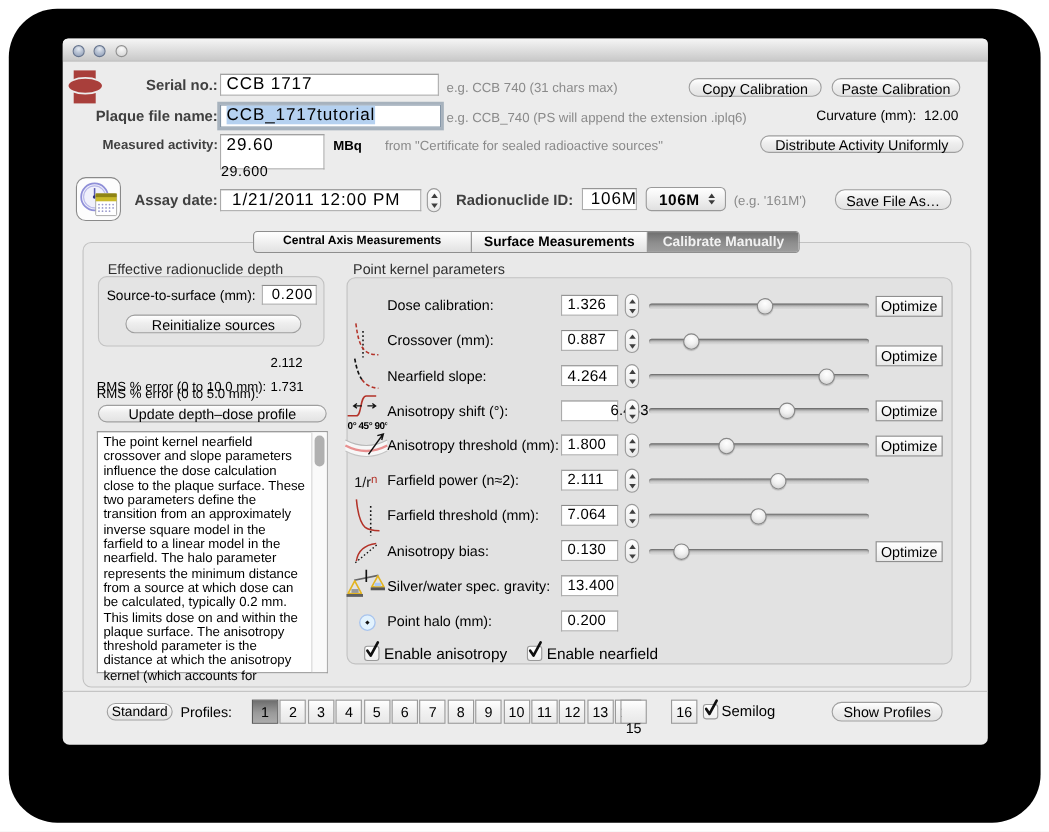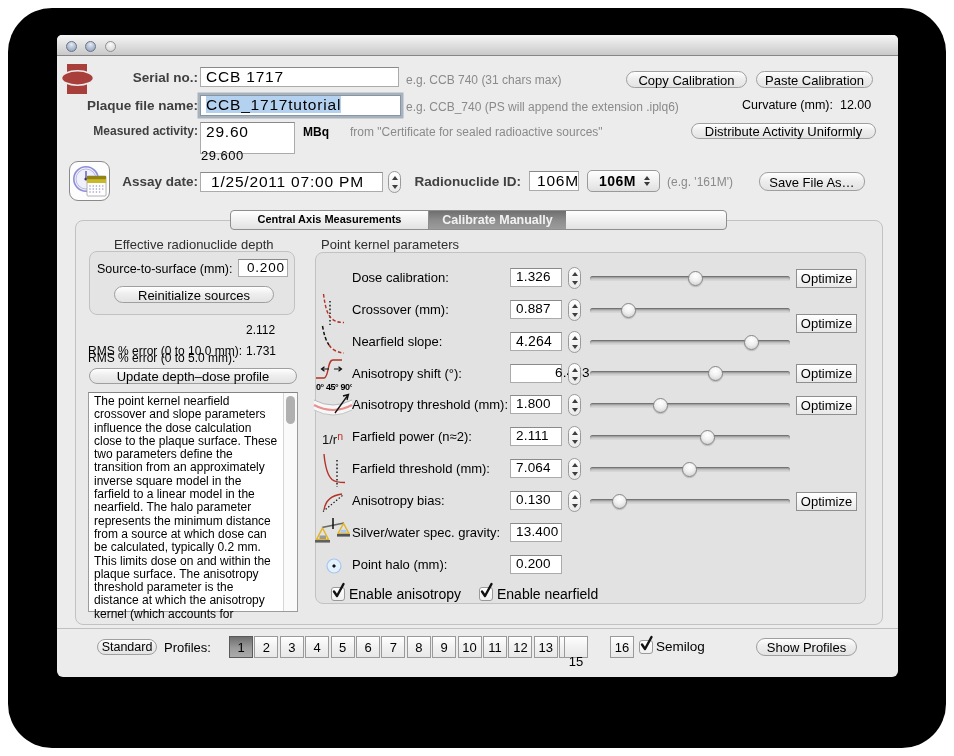--- a/index.html
+++ b/index.html
@@ -92,36 +92,37 @@
             <circle cx="30.6" cy="28" r="0.8"></circle>
             <circle cx="33.8" cy="28" r="0.8"></circle>
           <circle cx="21" cy="31" r="0.8"></circle>
             <circle cx="24.2" cy="31" r="0.8"></circle>
             <circle cx="27.4" cy="31" r="0.8"></circle>
             <circle cx="30.6" cy="31" r="0.8"></circle>
         </g>
       </g>
     </svg>
     <div class="rlbl" style="left:20px;top:174px;width:178px;font-size:13.5px;">Assay date:</div>
-    <div class="inp" style="left:200px;top:172px;width:183px;height:20px;padding-left:10px;">1/25/2011 07:00 PM</div>
+    <div class="inp" style="left:200px;top:172px;width:183px;height:20px;padding-left:10px;">1/21/2011 12:00 PM</div>
     <div class="stepper" style="left:388px;top:171px;"></div>
     <div class="rlbl" style="left:340px;top:174px;width:181px;font-size:13.5px;">Radionuclide ID:</div>
     <div class="inp" style="left:529px;top:171px;width:50px;height:20px;padding-left:7px;">106M</div>
     <div class="popup" style="left:587px;top:170px;width:73px;height:22px;"><span style="margin-left:11px;font-weight:bold;font-size:14px;letter-spacing:0.5px;">106M</span></div>
     <div class="help" style="left:667px;top:175px;">(e.g. '161M')</div>
     <div class="pill" style="left:759px;top:172px;width:106px;height:19px;padding-top:2px;">Save File As…</div>
 
     <div style="position:absolute;left:75px;top:220px;width:808px;height:405px;background:#e9e9e9;border:1px solid #c2c2c2;border-radius:8px;box-sizing:border-box;"></div>
 
     <div style="position:absolute;left:230px;top:210px;width:497px;height:20px;box-sizing:border-box;border:1px solid #8e8e8e;border-radius:4px;background:linear-gradient(#ffffff,#f0f0f0 50%,#e2e2e2);overflow:hidden;display:flex;">
       <div style="width:198px;border-right:1px solid #8e8e8e;text-align:center;font-size:11px;font-weight:bold;padding-top:2px;box-sizing:border-box;">Central Axis Measurements</div>
+      <div style="width:161px;border-right:1px solid #8e8e8e;text-align:center;font-size:12.5px;font-weight:bold;padding-top:2px;box-sizing:border-box;">Surface Measurements</div>
       <div style="width:137px;text-align:center;font-size:12.5px;font-weight:bold;color:#f2f2f2;padding-top:2px;box-sizing:border-box;background:linear-gradient(#6f6f6f,#8e8e8e 55%,#9c9c9c);">Calibrate Manually</div>
     </div>
 
-    <div class="glbl" style="left:114px;top:237px;">Effective radionuclide depth</div>
+    <div class="glbl" style="left:98px;top:237px;">Effective radionuclide depth</div>
     <div class="gbox" style="left:89px;top:251px;width:206px;height:64px;"></div>
     <div class="lbl" style="left:97px;top:262px;font-size:12.5px;">Source-to-surface (mm):</div>
     <div class="inp" style="left:238px;top:259px;width:50px;height:18px;font-size:13.5px;padding-left:8px;">0.200</div>
     <div class="pill" style="left:114px;top:286px;width:160px;height:17px;padding-top:1px;">Reinitialize sources</div>
     <div class="lbl" style="left:88px;top:323px;font-size:12px;margin-top:28px;">RMS % error (0 to 5.0 mm):</div>
     <div class="lbl" style="left:246px;top:323px;font-size:12px;">2.112</div>
     <div class="lbl" style="left:88px;top:344px;font-size:12px;">RMS % error (0 to 10.0 mm):</div>
     <div class="lbl" style="left:246px;top:344px;font-size:12px;">1.731</div>
     <div class="pill" style="left:89px;top:368px;width:208px;height:16px;padding-top:0px;">Update depth–dose profile</div>
 

